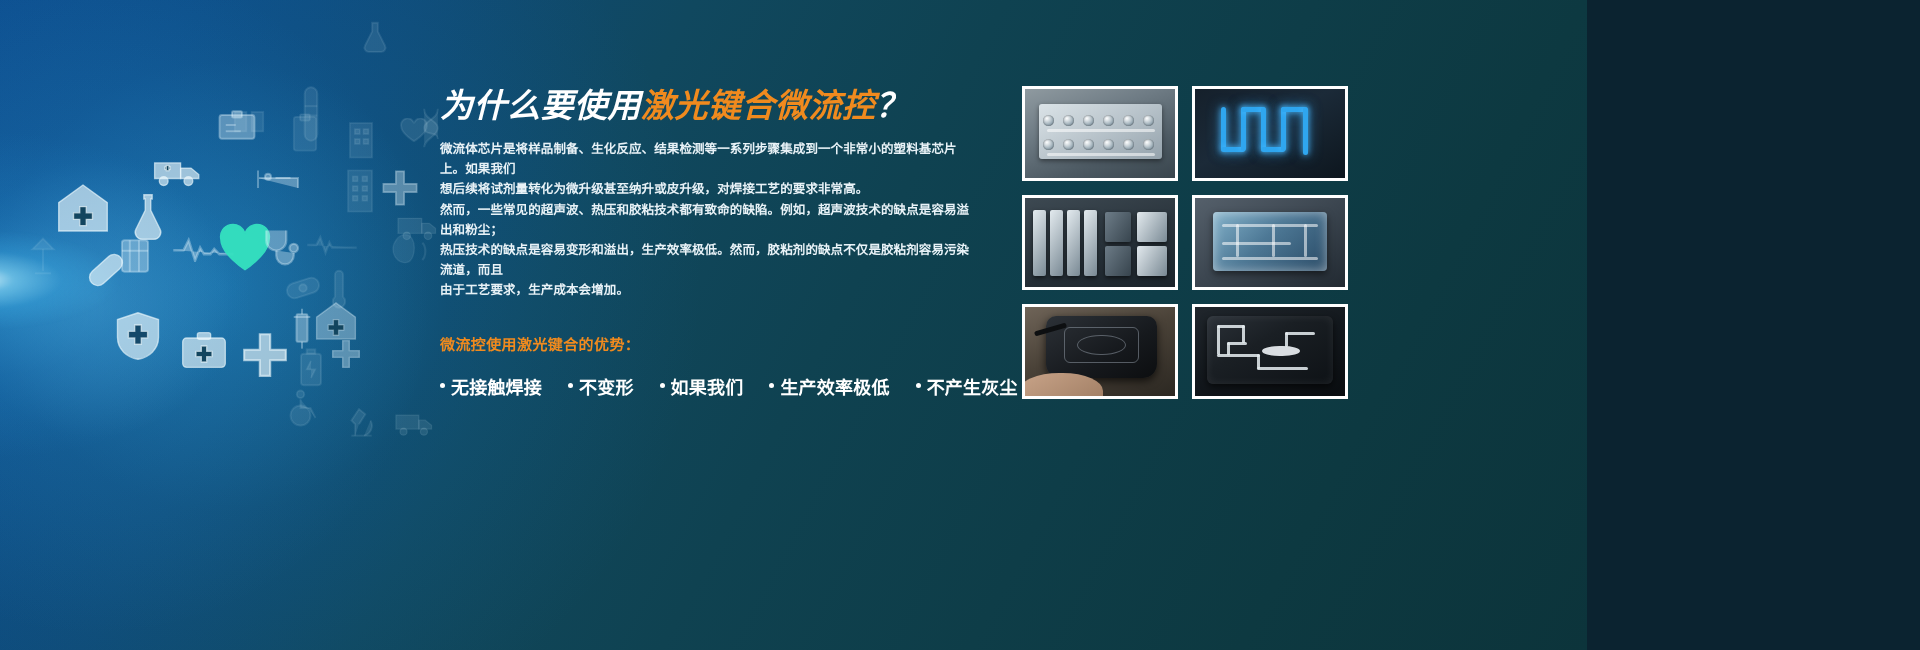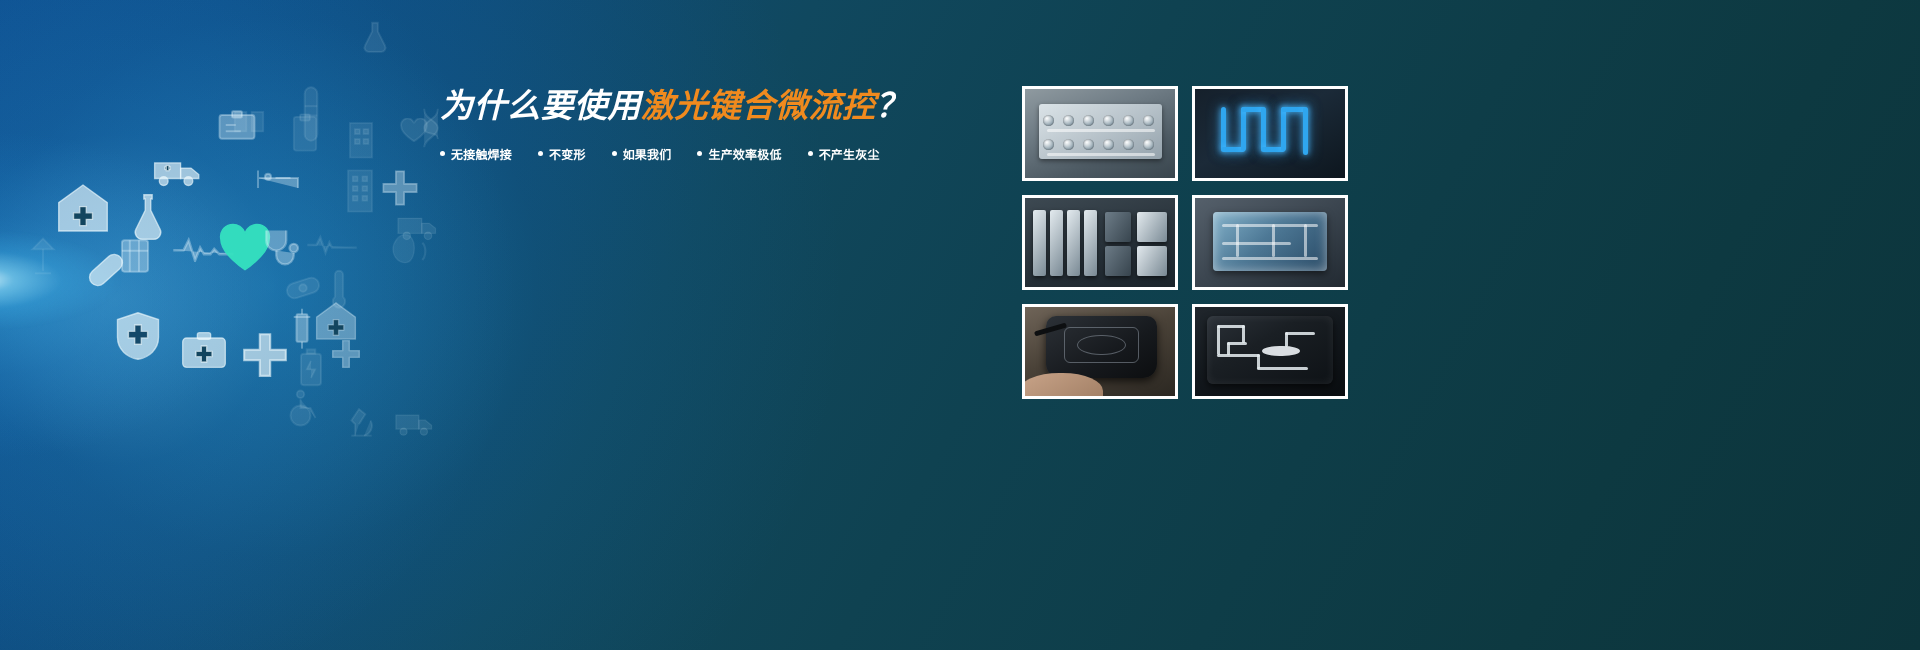--- a/index.html
+++ b/index.html
@@ -7,21 +7,21 @@
     margin: 0;
     padding: 0;
     background: #0b2330;
   }
   body {
     font-family: "Liberation Sans", "DejaVu Sans", sans-serif;
   }
 
   .banner {
     position: relative;
-    width: 1920px;
+    width: 1587px;
     height: 650px;
     overflow: hidden;
     
     background:
       radial-gradient(circle at 6% 46%, rgba(120,215,255,0.30) 0%, rgba(60,170,230,0.12) 9%, rgba(0,0,0,0) 22%),
       radial-gradient(circle at 14% 44%, rgba(40,160,230,0.38) 0%, rgba(20,110,180,0.18) 16%, rgba(0,0,0,0) 34%),
       linear-gradient(118deg, #0d4e8e 0%, #0d4d86 10%, #0f4b76 22%, #10485f 36%, #0f4251 52%, #0e3d48 68%, #0d3941 82%, #0c343b 100%);
   }
 
   
@@ -107,21 +107,21 @@
   .bullets {
     margin: 19px 0 0 0;
     padding: 0;
     list-style: none;
     display: flex;
     align-items: center;
     gap: 26px;
     white-space: nowrap;
   }
   .bullets li {
-    font-size: 12px;
+    font-size: 18px;
     font-weight: 700;
     color: #ffffff;
     letter-spacing: 0.2px;
     display: flex;
     align-items: center;
     justify-content: flex-end;
   }
   .dot {
     display: inline-block;
     width: 5px;
@@ -425,21 +425,29 @@
     <svg class="ic dim" style="left:400px; top:118px;" width="28" height="26" viewBox="0 0 22 20" fill="none" stroke-width="1.5">
       <path d="M11 18S1 12 1 6.5A5 5 0 0 1 11 4a5 5 0 0 1 10 2.5C21 12 11 18 11 18z"></path>
     </svg>
 
   </div>
 
   <div class="content">
 
     <h1 class="headline"><span>为什么要使用</span><span class="hl">激光键合微流控</span><span class="q">？</span></h1>
 
-
+    <div class="para">
+      <p>微流体芯片是将样品制备、生化反应、结果检测等一系列步骤集成到一个非常小的塑料基芯片上。如果我们</p>
+      <p>想后续将试剂量转化为微升级甚至纳升或皮升级，对焊接工艺的要求非常高。</p>
+      <p>然而，一些常见的超声波、热压和胶粘技术都有致命的缺陷。例如，超声波技术的缺点是容易溢出和粉尘；</p>
+      <p>热压技术的缺点是容易变形和溢出，生产效率极低。然而，胶粘剂的缺点不仅是胶粘剂容易污染流道，而且</p>
+      <p>由于工艺要求，生产成本会增加。</p>
+    </div>
+
+    <h2 class="sub-title">微流控使用激光键合的优势：</h2>
 
     <ul class="bullets">
       <li>
           <span class="dot"></span>
           <span>无接触焊接</span>
         </li>
       <li>
           <span class="dot"></span>
           <span>不变形</span>
         </li>

